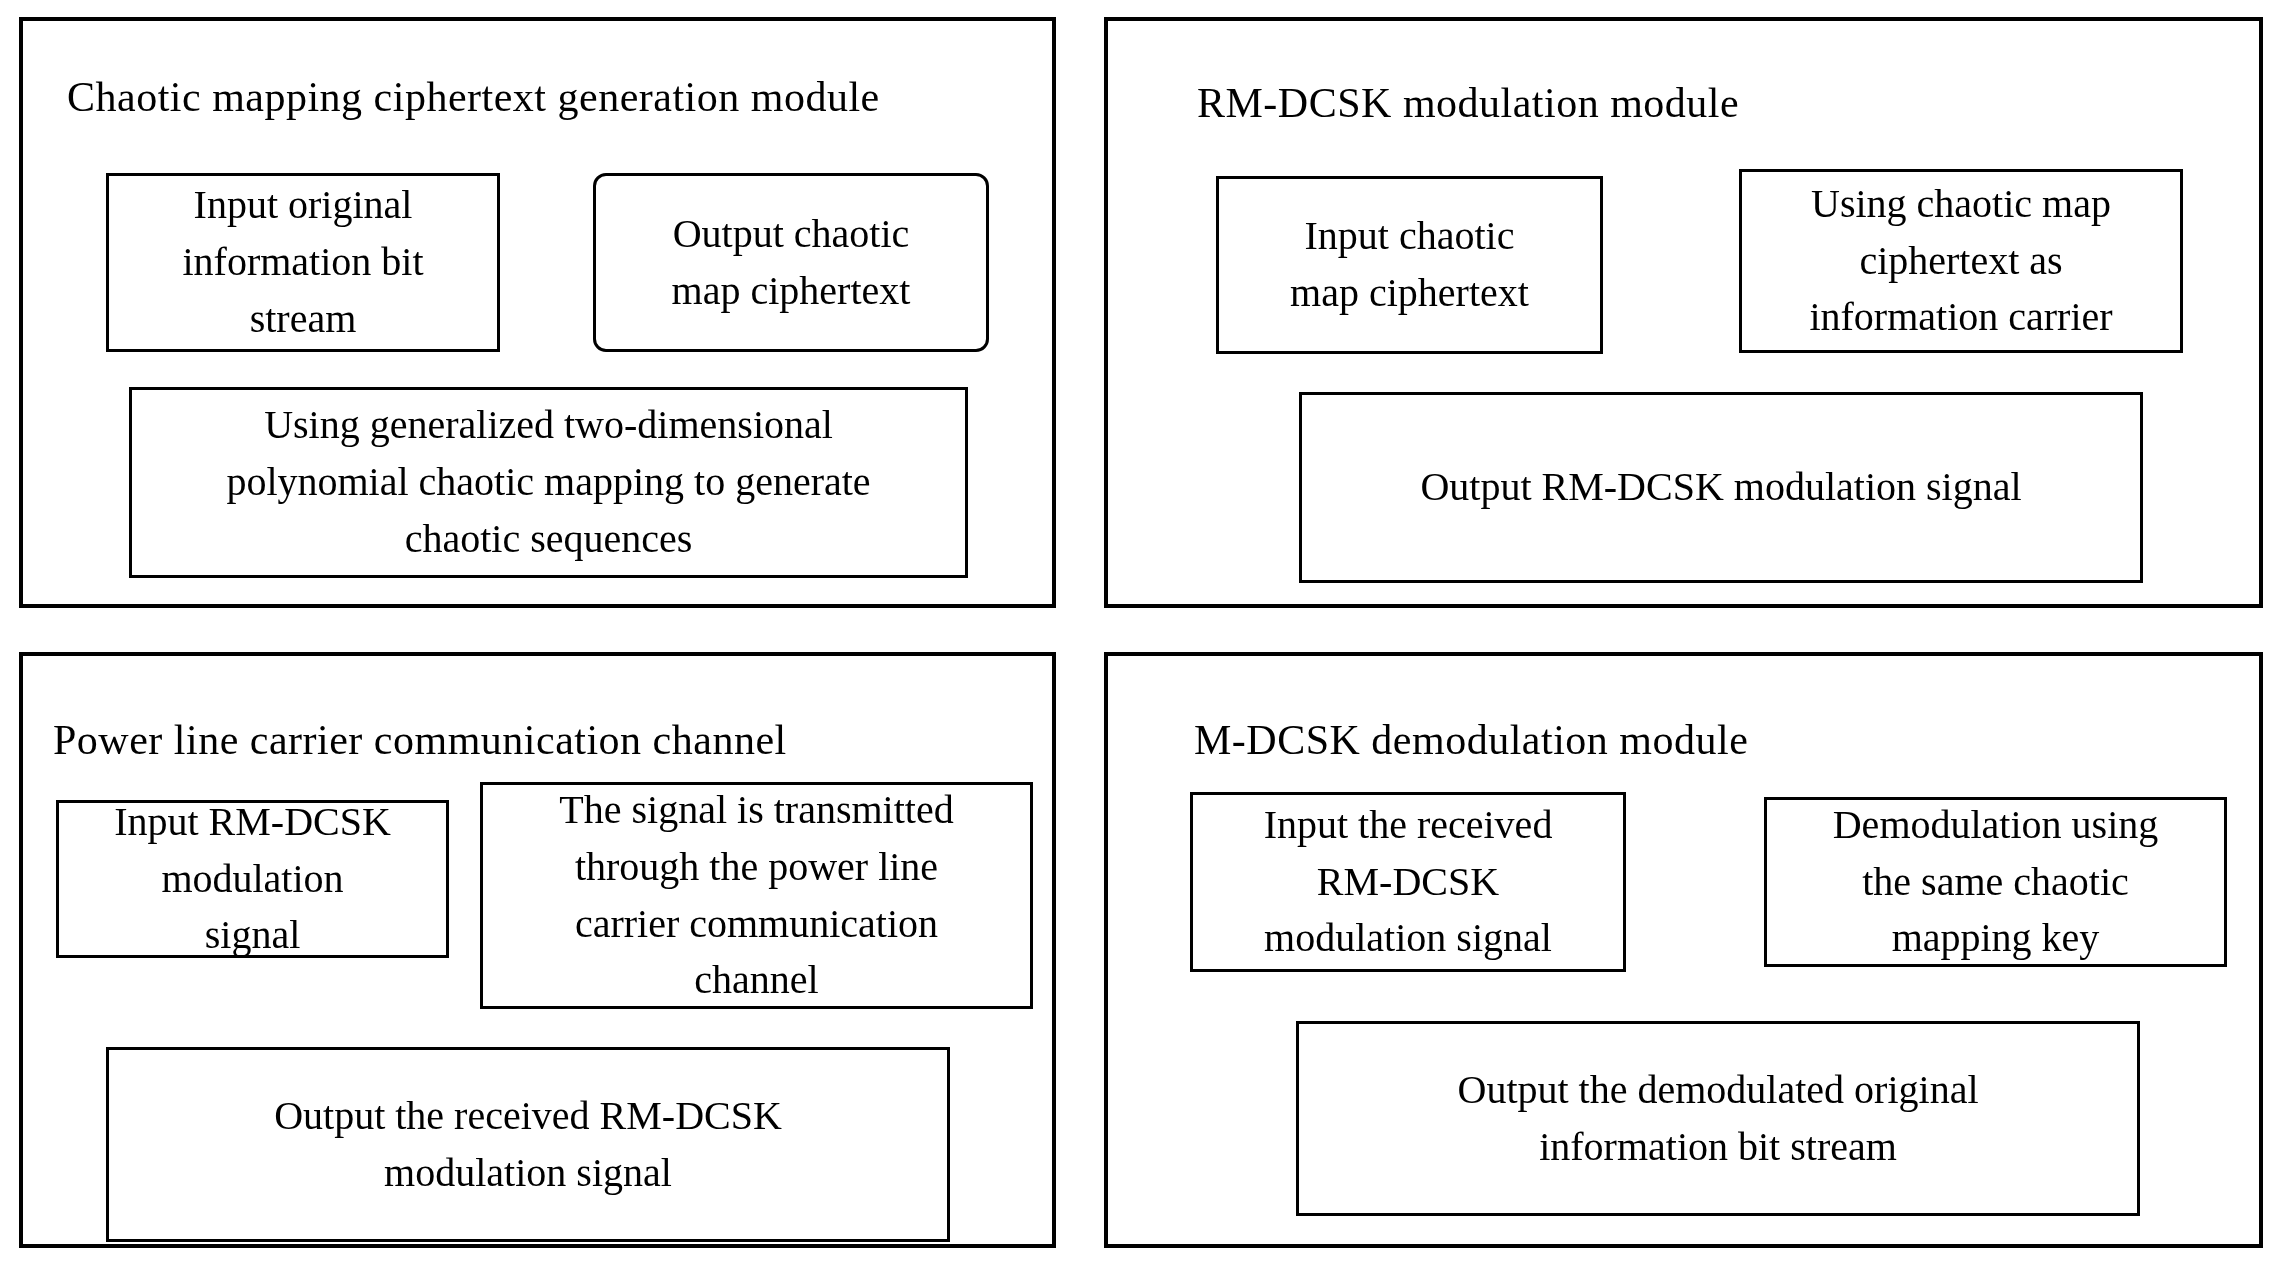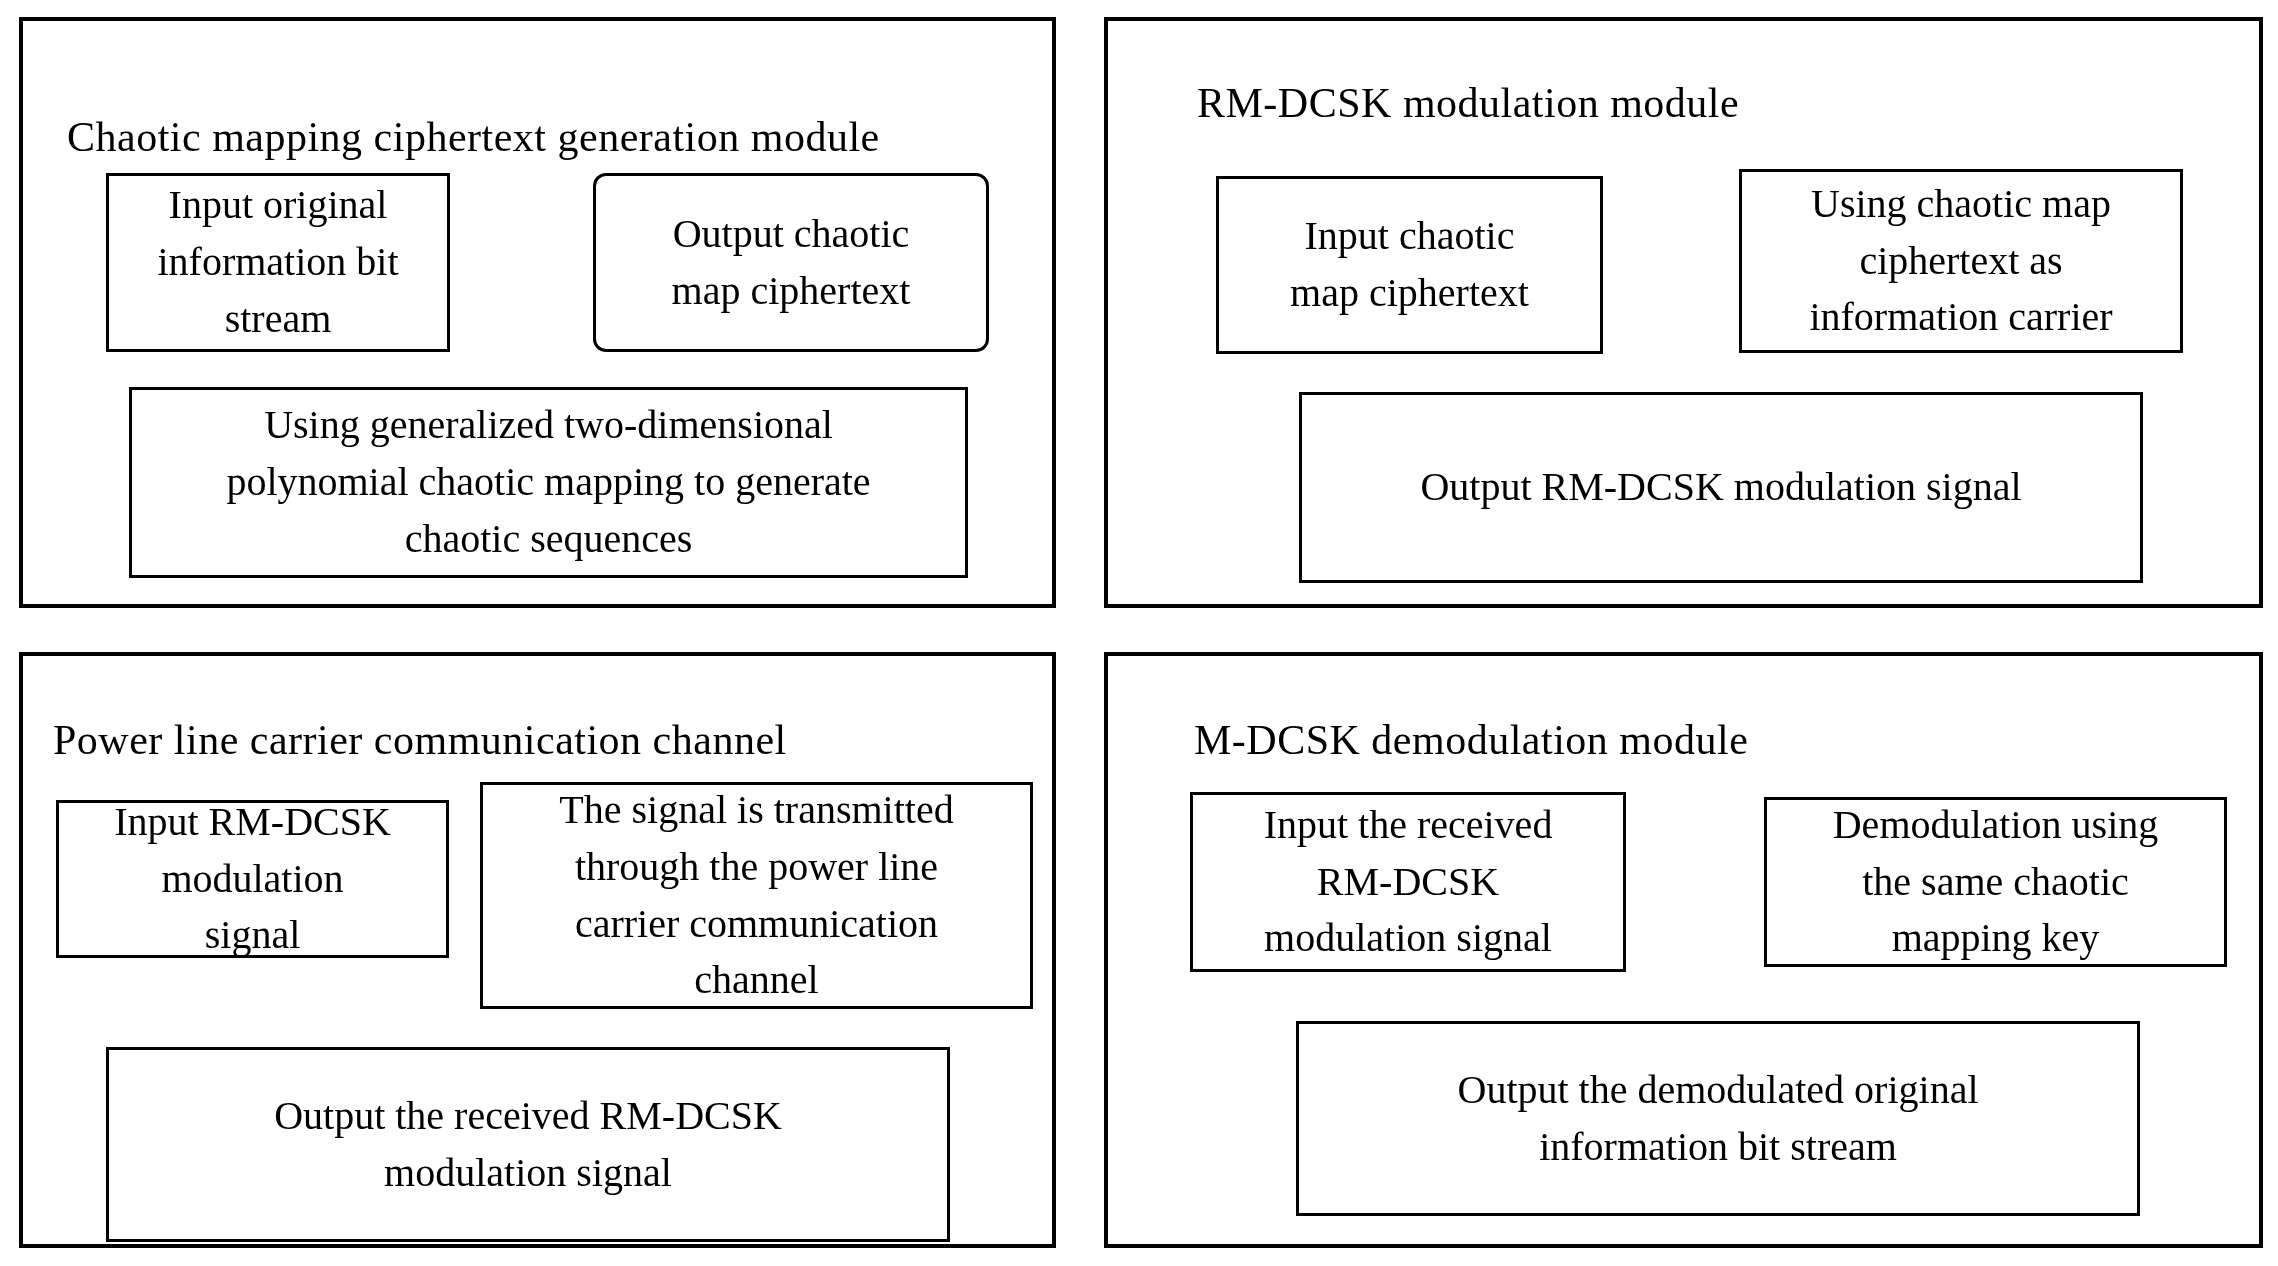--- a/index.html
+++ b/index.html
@@ -37,22 +37,22 @@
     justify-content: center;
     text-align: center;
     font-size: 40px;
     line-height: 1.42;
     white-space: pre-line;
     padding: 4px 10px;
   }
 
   
   #panel-1 { left: 19px;   top: 17px;  width: 1037px; height: 591px; }
-  .p1-title { left: 44px;  top: 52px; margin-top: 40px; }
-  .p1-a { left: 83px;  top: 152px; width: 344px; height: 179px; }
+  .p1-title { left: 44px;  top: 52px; }
+  .p1-a { left: 83px;  top: 152px; width: 394px; height: 179px; }
   .p1-b { left: 570px; top: 152px; width: 396px; height: 179px; border-radius: 13px; }
   .p1-c { left: 106px; top: 366px; width: 839px; height: 191px; }
 
   
   #panel-2 { left: 1104px; top: 17px;  width: 1159px; height: 591px; }
   .p2-title { left: 89px;  top: 58px; }
   .p2-a { left: 108px; top: 155px; width: 387px; height: 178px; }
   .p2-b { left: 631px; top: 148px; width: 444px; height: 184px; }
   .p2-c { left: 191px; top: 371px; width: 844px; height: 191px; }
 

